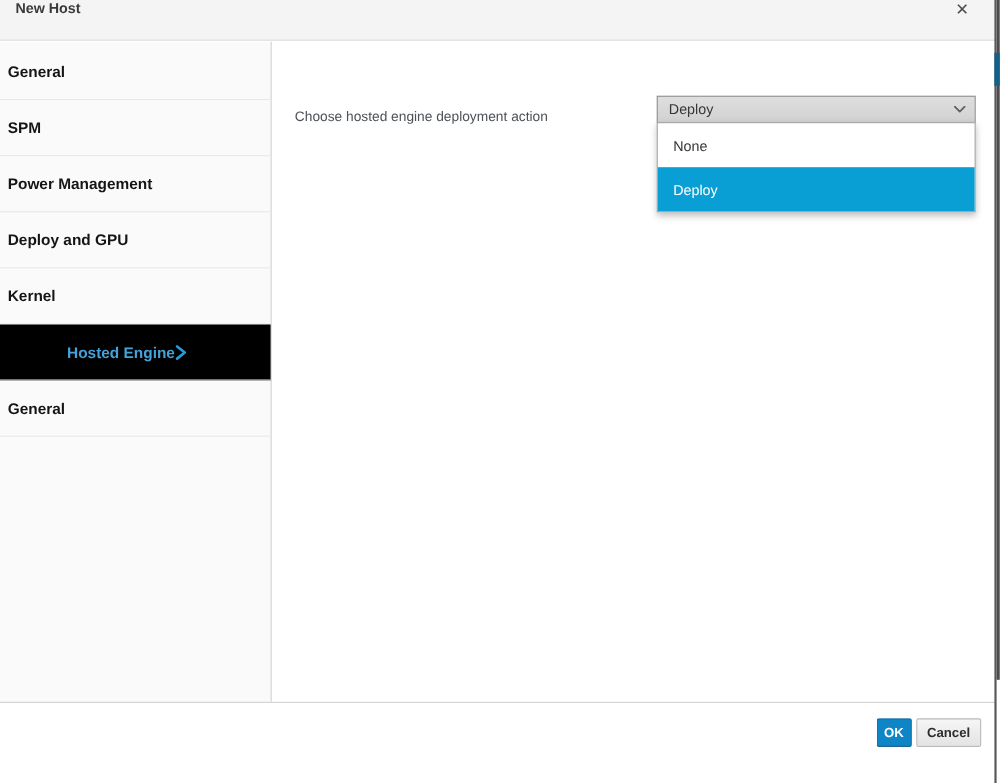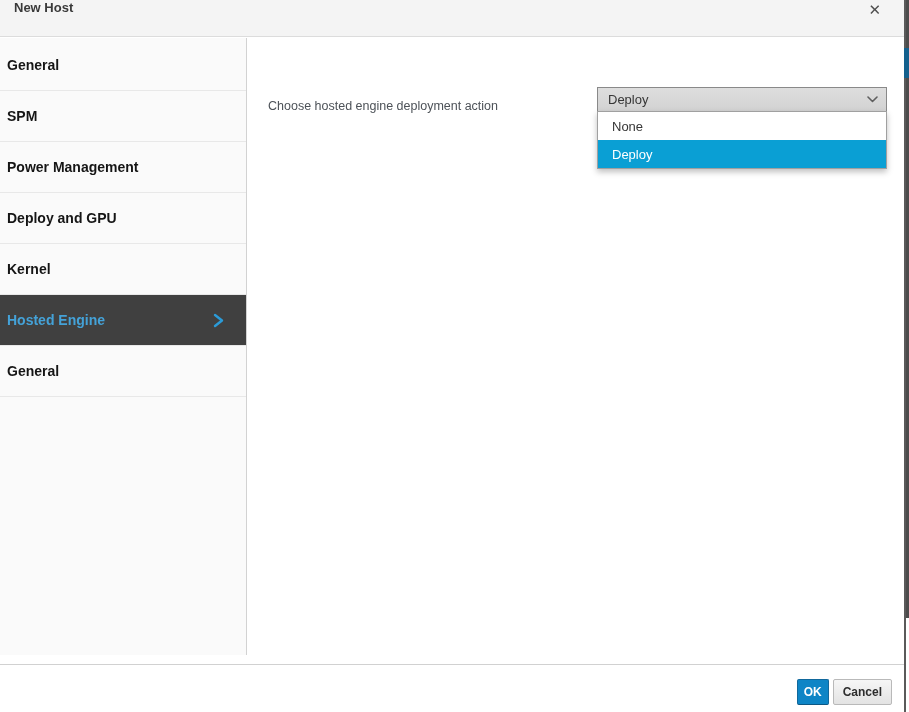--- a/index.html
+++ b/index.html
@@ -38,22 +38,23 @@
   }
   .nav-item{
     height:51px;box-sizing:border-box;
     border-bottom:1px solid #e8e8e8;
     display:flex;align-items:center;justify-content:space-between;
     padding:0 22px 0 7px;
     font-size:14px;font-weight:bold;color:#151515;
     cursor:pointer;
   }
   .nav-item.selected{
-    background:#404040;
+    background:#000000;
     color:var(--selected-tab-text);
+    justify-content:center;
   }
   .chev-right{display:flex;align-items:center;}
   .chev-right svg{stroke:#2b9bd8;}
   
   .content{position:absolute;left:248px;top:38px;right:4px;bottom:57px;background:#ffffff;}
   .field-label{
     position:absolute;left:20px;top:30px;
     font-size:12.5px;color:#4d5258;margin-top:31px;
   }
   .select-box{
@@ -68,27 +69,27 @@
   .select-caret{display:flex;align-items:center;}
   .select-caret svg{stroke:#5f5f5f;}
   .dropdown{
     position:absolute;left:349px;top:73px;width:290px;
     box-sizing:border-box;background:#ffffff;
     border:1px solid #a0a0a0;
     box-shadow:0 3px 6px rgba(0,0,0,0.25);
     z-index:5;
   }
   .option{
-    height:28px;display:flex;align-items:center;
+    height:40px;display:flex;align-items:center;
     padding:0 14px;font-size:13px;color:#363636;cursor:pointer;
   }
   .option.highlighted{background:var(--accent);color:#ffffff;}
   
   .dlg-footer{
-    position:absolute;left:0;bottom:0;width:905px;height:48px;
+    position:absolute;left:0;bottom:0;width:905px;height:74px;
     box-sizing:border-box;background:#ffffff;border-top:1px solid #d1d1d1;
     display:flex;justify-content:flex-end;align-items:flex-start;
     gap:4px;padding:14px 13px 0 0;margin-top:20px;
   }
   .btn{
     height:26px;box-sizing:border-box;
     font-family:"Liberation Sans",sans-serif;font-size:12px;
     border-radius:2px;cursor:pointer;font-weight:bold;
   }
   .btn-ok{

